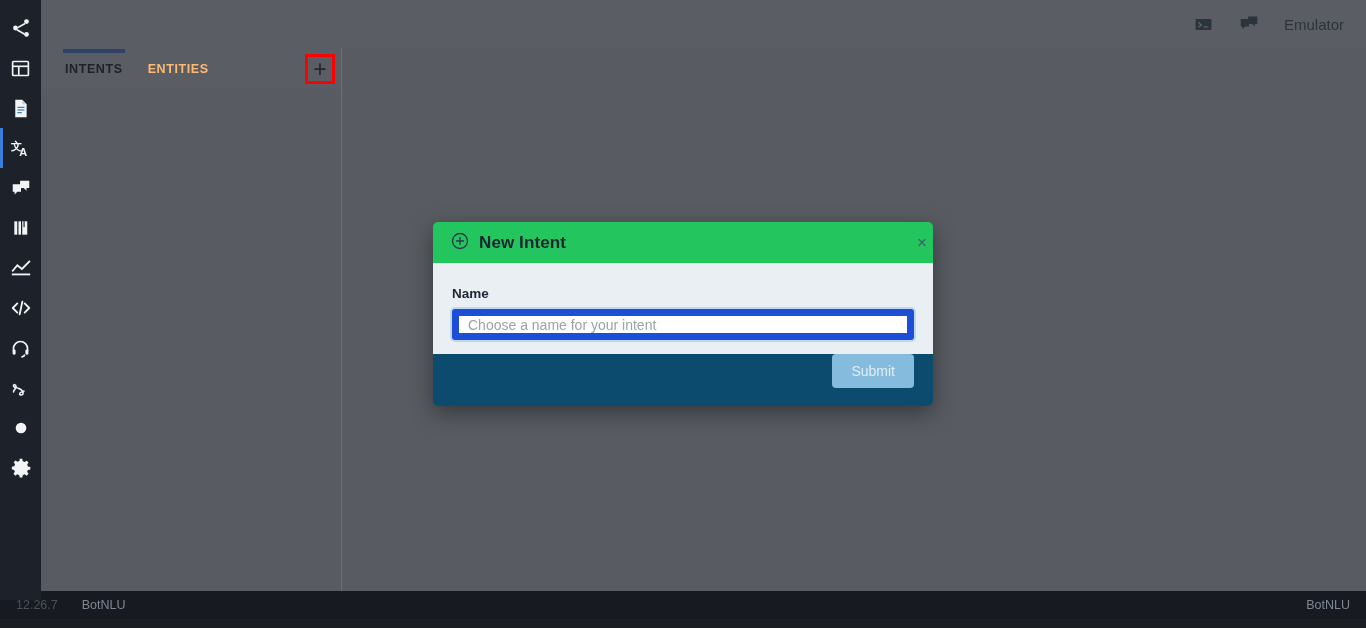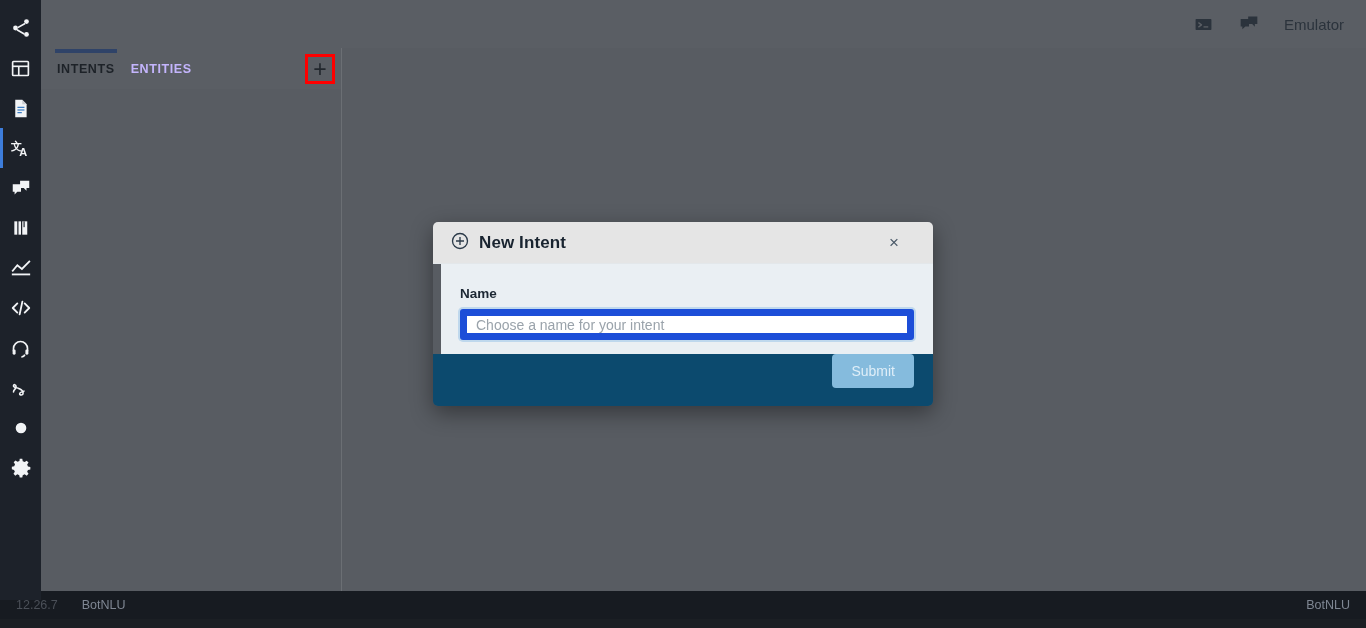--- a/index.html
+++ b/index.html
@@ -67,22 +67,22 @@
     height:41px;
     display:flex; align-items:center;
     cursor:pointer;
   }
   .tab.active { color:#1d2228; }
   .tab.active::before {
     content:"";
     position:absolute; left:6px; right:6px; top:1px;
     height:4px; background:#2f4368;
   }
-  .tab.inactive { color:#c4b5fd; }
-  .tab:first-child { margin-left:8px; }
+  .tab.inactive { color:#fdba74;margin-left:9px; }
+  .tab:first-child { margin-left:16px; }
 
   .addbtn {
     position:absolute; left:305px; top:54px;
     width:30px; height:30px;
     display:flex; align-items:center; justify-content:center;
     border:3px solid #fe0000;
     cursor:pointer;
     color:#22272d;
     font-size:23px;
     line-height:1;
@@ -127,44 +127,43 @@
   .modal {
     position:absolute;
     left:433px; top:222px;
     width:500px;
     border-radius:5px;
     overflow:hidden;
     box-shadow:0 7px 22px rgba(0,0,0,0.40);
     z-index:30;
   }
   .modal-head {
-    background:#e5e5e5;
+    background:#22c55e;
     height:42px;
     display:flex; align-items:center;
-    padding:0 32px 0 17px;
+    padding:0 4px 0 17px;
     border-bottom:1px solid #e3e7ea;
   }
   .modal-plus { margin-right:9px; display:block; }
   .modal-title {
     font-size:17px; font-weight:bold;
     color:#192430;
     letter-spacing:0.1px;
   }
   .modal-close {
     margin-left:auto;
     color:#4b5a69;
     font-size:17px;
     line-height:1;
     cursor:pointer;
     padding:3px 2px;
   }
   .modal-body {
     background:#eaeff3;
     padding:22px 19px 14px 19px;
-    margin-left:8px;
   }
   .field-label {
     font-size:13.5px; font-weight:bold;
     color:#1c2733;
     margin-bottom:8px;
   }
   .field-input {
     width:100%; height:31px;
     border:7px solid #1d4ed8;
     border-radius:3px;

